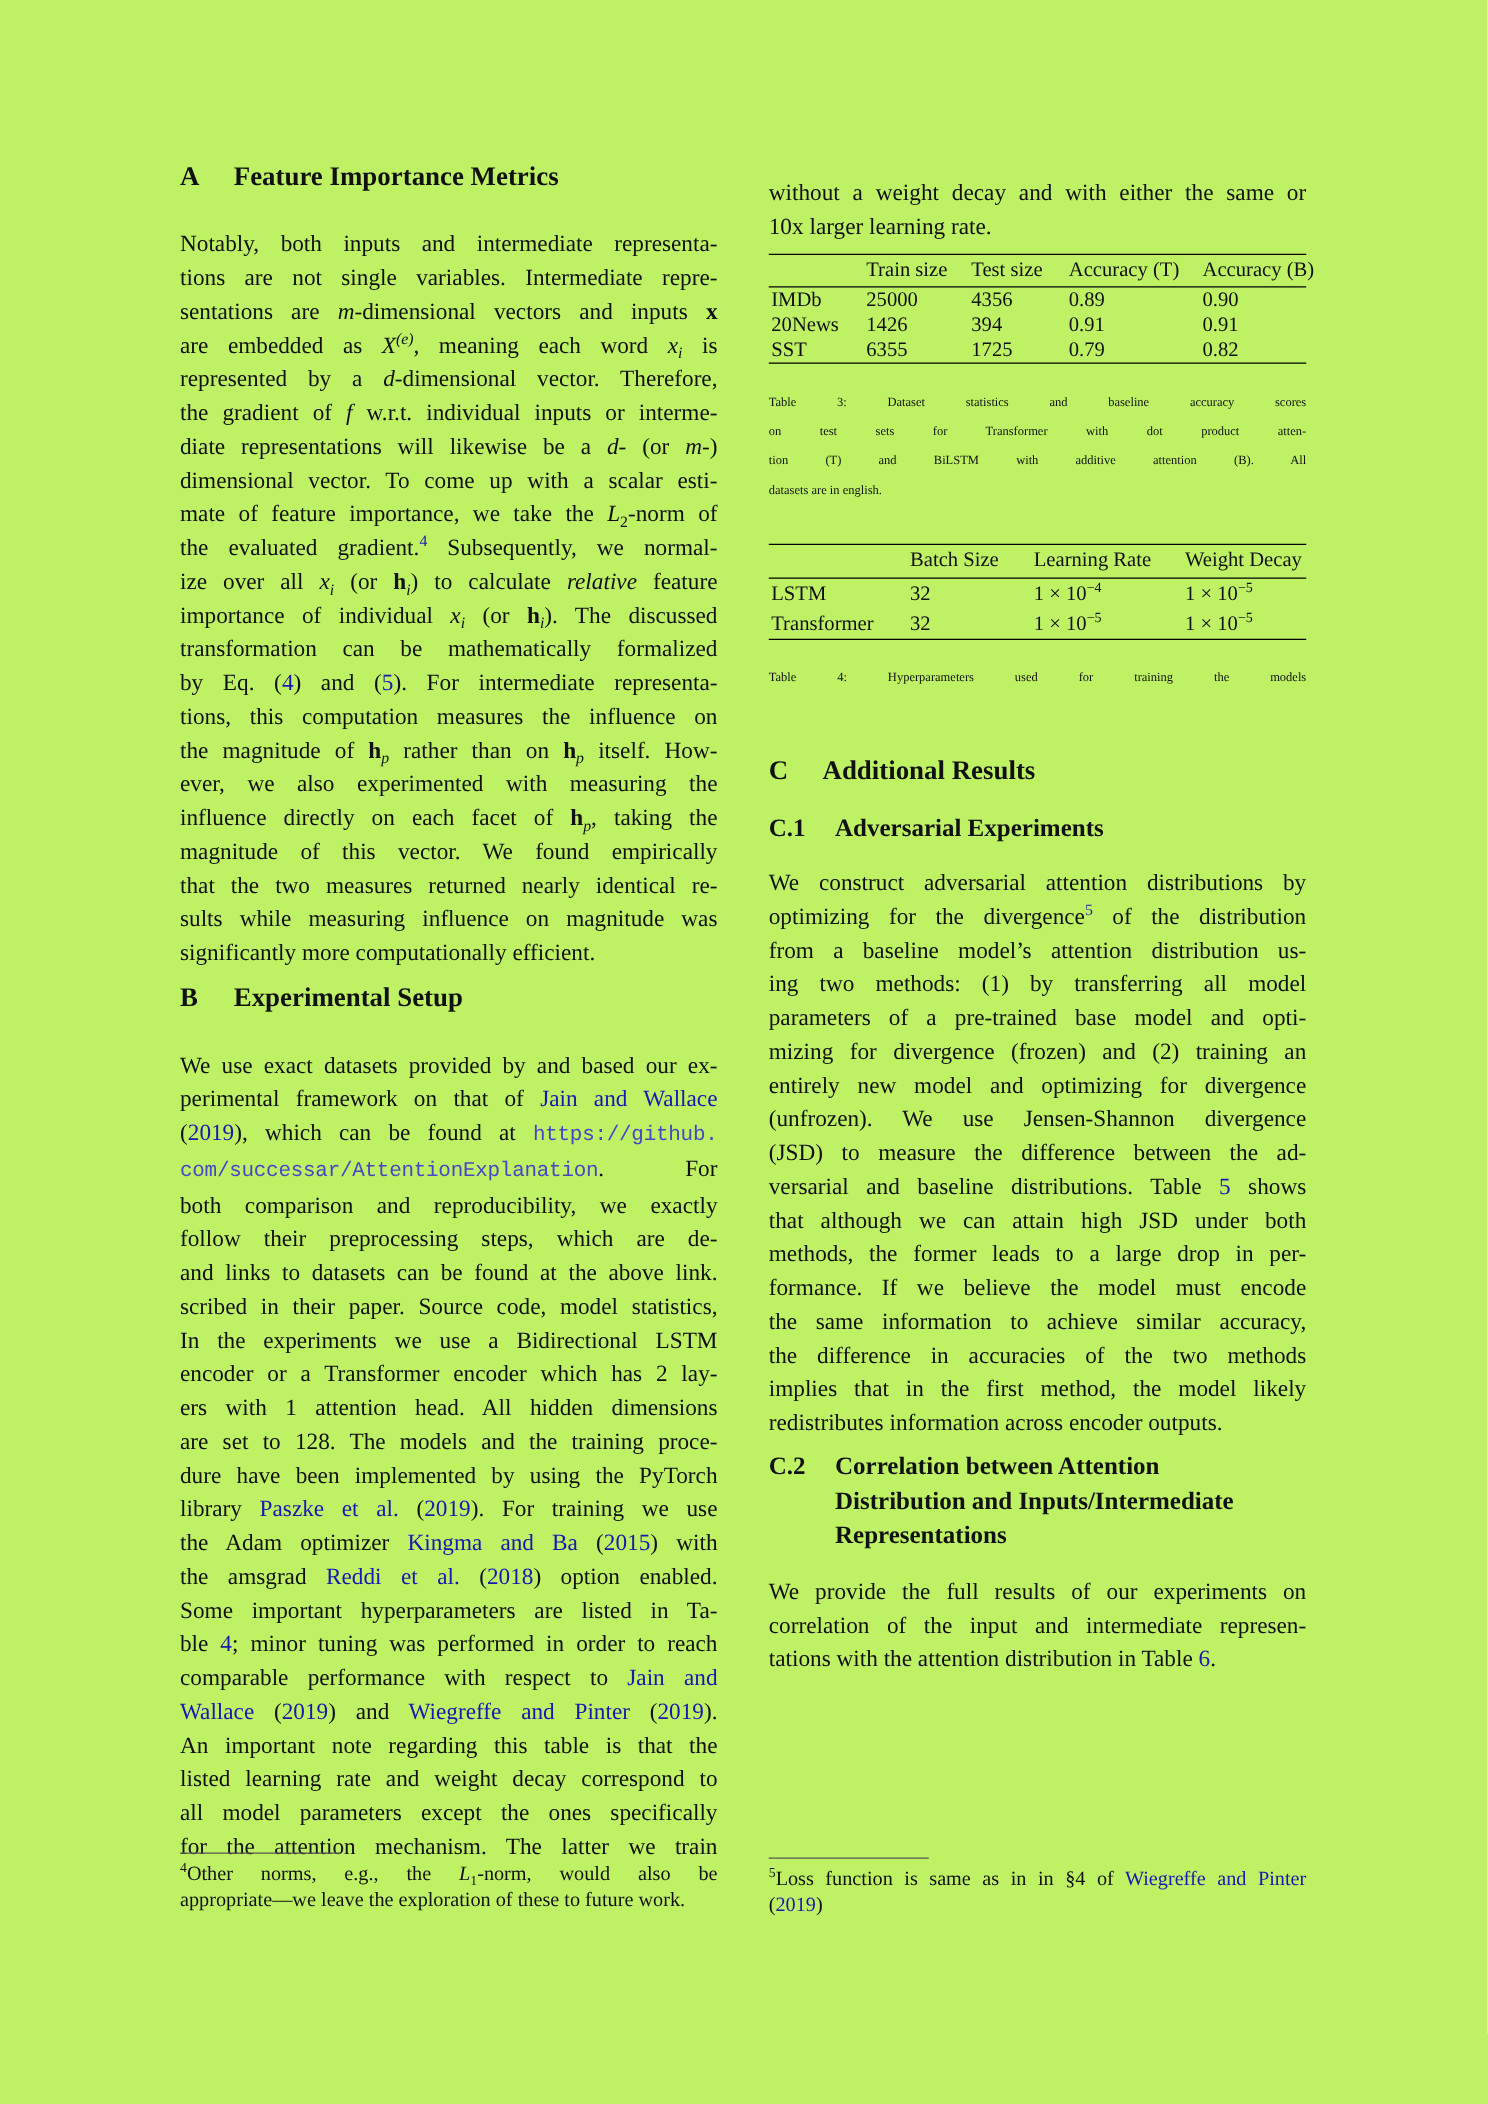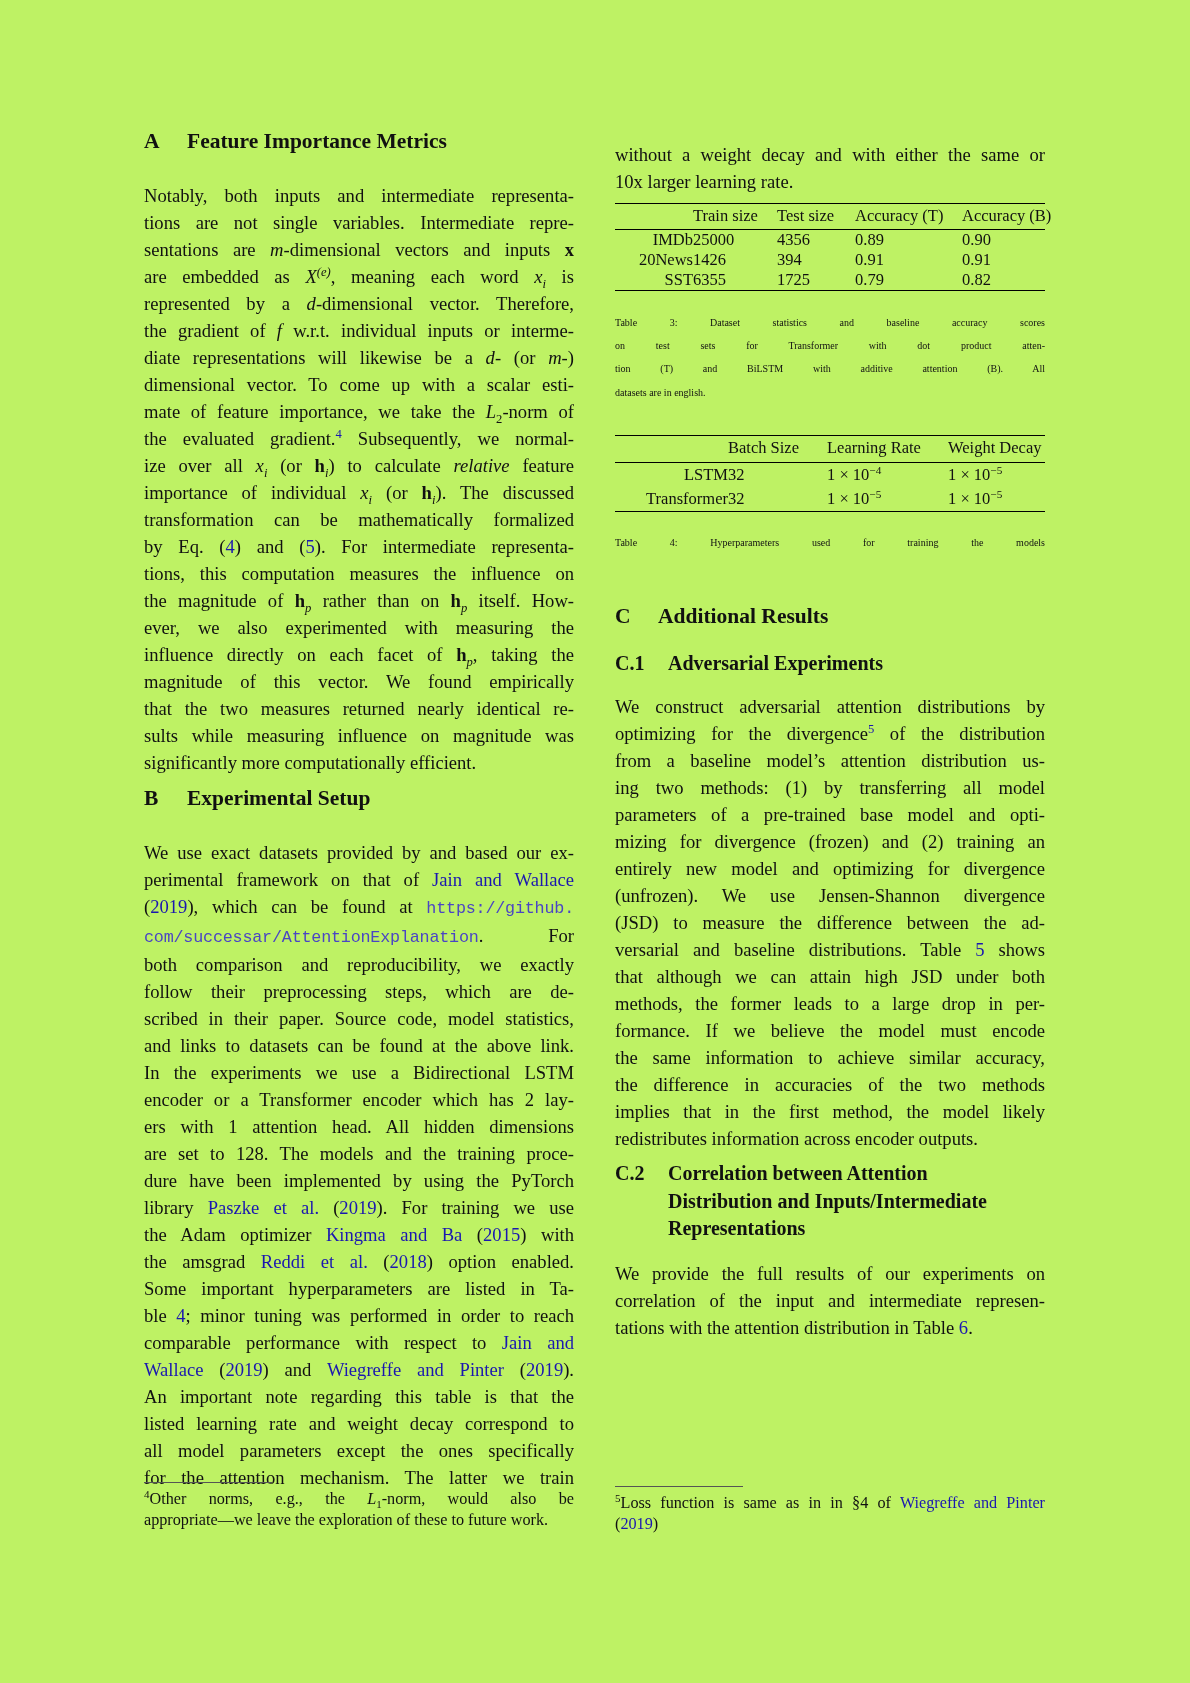--- a/index.html
+++ b/index.html
@@ -44,21 +44,21 @@
   .tbl{border-top:1.5px solid #000;border-bottom:1.5px solid #000;font-size:16.5px;}
   .trow{display:grid;}
   .t3 .trow{grid-template-columns:78px 84px 78px 107px 83px;}
   .t4 .trow{grid-template-columns:113px 99px 121px 97px;}
   .thead{border-bottom:1px solid #000;}
   .t3 .thead .tc{padding:2px 0 3px 0;}
   .t3 .tr .tc{padding:0;height:20px;line-height:20px;}
   .t4 .thead .tc{padding:2px 0 4px 0;}
   .t4 .tr .tc{padding:0;height:24px;line-height:24px;}
   .tc{white-space:nowrap;overflow:visible;}
-  .tc:first-child{padding-left:2px !important;text-align:right;}
+  .tc:first-child{padding-left:2px !important;}
 
   .fnrule{position:absolute;left:0;width:128px;height:1px;background:#555;}
 </style>
 </head>
 <body>
 
 <div class="page">
 
   <div class="col col-left">
 
@@ -95,22 +95,22 @@
       <span class="sec-label">B</span><span>Experimental Setup</span>
     </div>
 
     <div class="blk body-text" style="top:827px">
         <div class="ln"><span>We use exact datasets provided by and based our ex-</span></div>
         <div class="ln"><span>perimental framework on that of </span><span class="lnk">Jain and Wallace</span></div>
         <div class="ln"><span>(</span><span class="lnk">2019</span><span>), which can be found at </span><span class="url">https://github.</span></div>
         <div class="ln"><span class="url">com/successar/AttentionExplanation</span><span>. For</span></div>
         <div class="ln"><span>both comparison and reproducibility, we exactly</span></div>
         <div class="ln"><span>follow their preprocessing steps, which are de-</span></div>
+        <div class="ln"><span>and links to datasets can be found at the above link.</span></div>
         <div class="ln"><span>scribed in their paper. Source code, model statistics,</span></div>
-        <div class="ln"><span>and links to datasets can be found at the above link.</span></div>
         <div class="ln"><span>In the experiments we use a Bidirectional LSTM</span></div>
         <div class="ln"><span>encoder or a Transformer encoder which has 2 lay-</span></div>
         <div class="ln"><span>ers with 1 attention head. All hidden dimensions</span></div>
         <div class="ln"><span>are set to 128. The models and the training proce-</span></div>
         <div class="ln"><span>dure have been implemented by using the PyTorch</span></div>
         <div class="ln"><span>library </span><span class="lnk">Paszke et al.</span><span> (</span><span class="lnk">2019</span><span>). For training we use</span></div>
         <div class="ln"><span>the Adam optimizer </span><span class="lnk">Kingma and Ba</span><span> (</span><span class="lnk">2015</span><span>) with</span></div>
         <div class="ln"><span>the amsgrad </span><span class="lnk">Reddi et al.</span><span> (</span><span class="lnk">2018</span><span>) option enabled.</span></div>
         <div class="ln"><span>Some important hyperparameters are listed in Ta-</span></div>
         <div class="ln"><span>ble </span><span class="lnk">4</span><span>; minor tuning was performed in order to reach</span></div>

